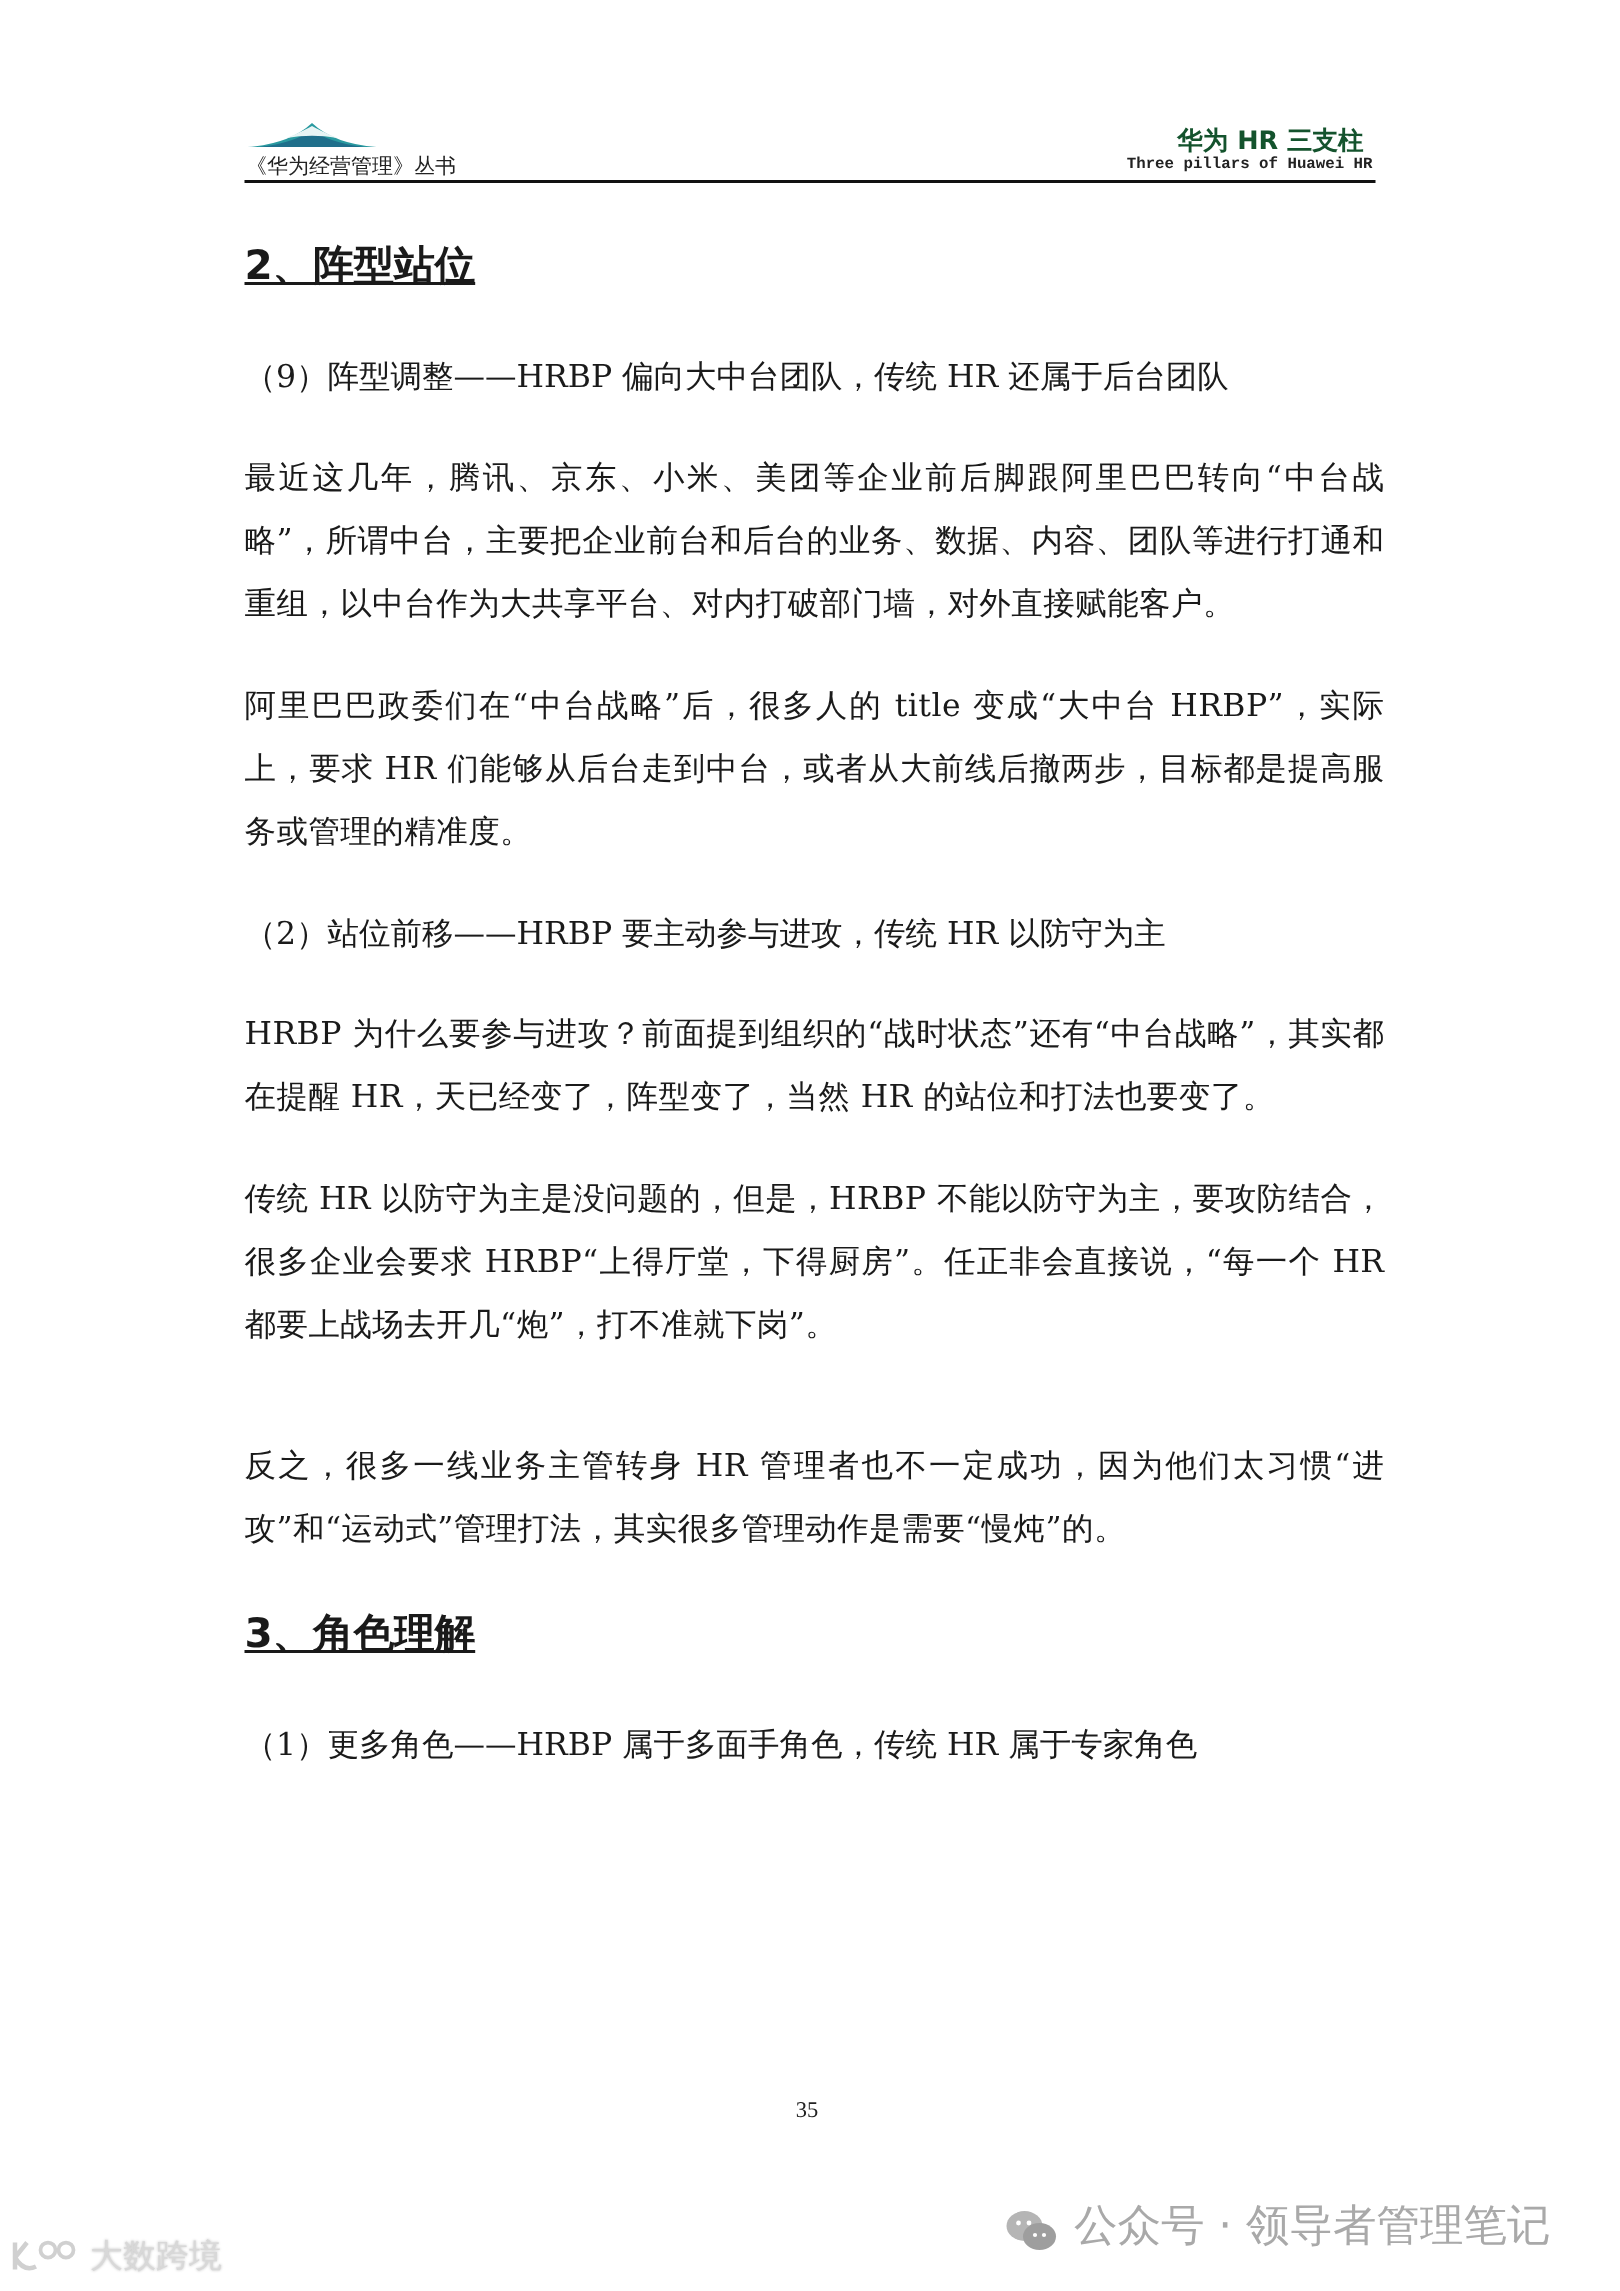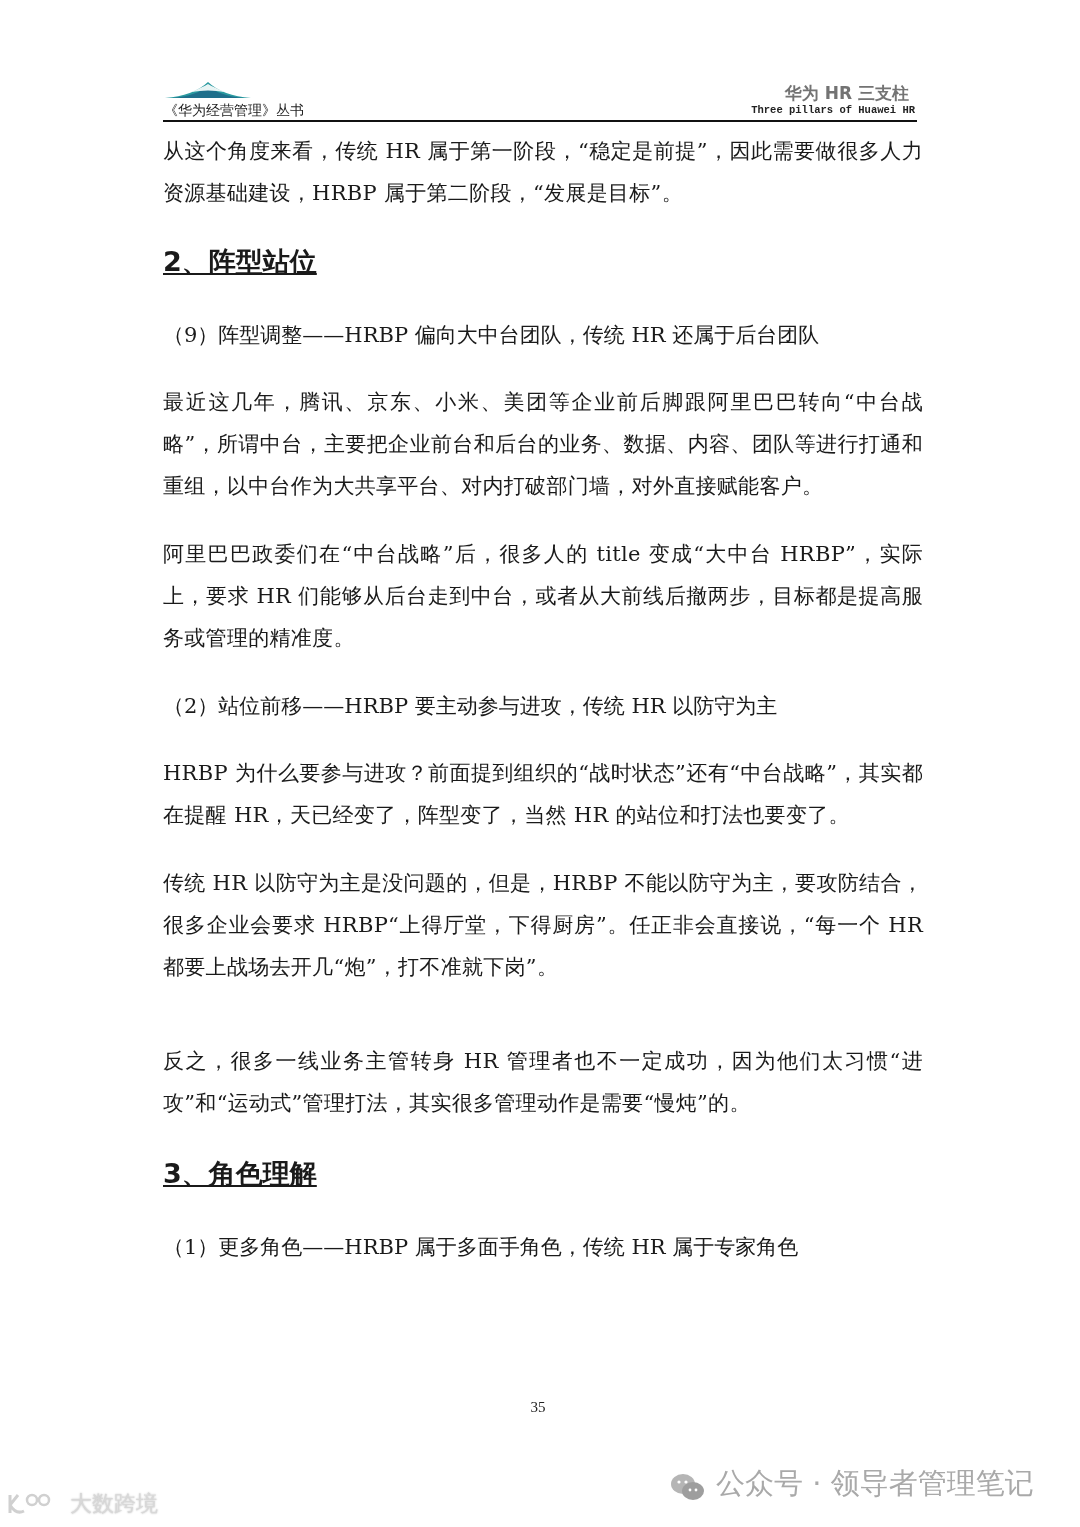--- a/index.html
+++ b/index.html
@@ -9,21 +9,21 @@
     color: #1a1a1a;
   }
   .header { position: absolute; left: 163px; top: 70px; width: 754px; height: 52px; }
   .logo { position: absolute; left: 0; top: 8px; width: 90px; height: 22px; }
   .series-title {
     position: absolute; left: 1px; top: 32px; font-size: 14px; color: #222;
     font-family: "DejaVu Sans", "Liberation Sans", sans-serif; letter-spacing: 0px;
   }
   .brand-cn {
     position: absolute; right: 8px; top: 12px; font-size: 17px; font-weight: bold;
-    color: #737373; font-family: "DejaVu Sans", "Liberation Sans", sans-serif;
+    color: #14532d; font-family: "DejaVu Sans", "Liberation Sans", sans-serif;
   }
   .brand-en {
     position: absolute; right: 2px; top: 34px; font-size: 10.5px; font-weight: bold;
     color: #222; font-family: Liberation Mono, monospace;
   }
   .header-rule { position: absolute; left: 0; top: 50px; width: 754px; height: 2px; background: #111; }
 
   .content { position: absolute; left: 163px; top: 130px; width: 760px; }
   .para {
     font-size: 21px; line-height: 42px; margin: 0; text-align: justify;
@@ -40,42 +40,41 @@
     position: absolute; left: 0; width: 1076px; top: 1399px; text-align: center;
     font-size: 15px; font-family: "Liberation Serif", serif; color: #222;
   }
   .wm-right {
     position: absolute; left: 670px; top: 1460px; height: 44px;
     display: flex; align-items: flex-end; gap: 10px;
     color: #a9a9a9; font-size: 29px; font-family: "DejaVu Sans", "Liberation Sans", sans-serif;
   }
   .wm-left {
     position: absolute; left: 6px; top: 1488px; height: 32px;
-    display: flex; align-items: center; gap: 16px;
+    display: flex; align-items: center; gap: 6px;
     color: #d8d8d8; font-size: 22px; font-family: "DejaVu Sans", "Liberation Sans", sans-serif;
     text-shadow: 0 0 2px #bbb;
   }
 </style>
 </head>
 <body>
 
 <div class="header">
   <svg class="logo" viewBox="0 0 90 22">
     <path d="M2 20 Q30 18 45 4 Q60 18 88 20 Z" fill="#2a9aa0"></path>
     <path d="M10 20 Q35 17 45 8 Q55 17 80 20 Z" fill="#1f6f8b"></path>
     <path d="M28 14 Q40 9 45 6 Q50 9 62 14 Q45 11 28 14 Z" fill="#e8f4f4"></path>
   </svg>
   <div class="series-title">《华为经营管理》丛书</div>
   <div class="brand-cn">华为 HR 三支柱</div>
   <div class="brand-en">Three pillars of Huawei HR</div>
   <div class="header-rule"></div>
 </div>
 
 <div class="content">
-  <p class="para">从这个角度来看，传统 HR 属于第一阶段，“稳定是前提”，因此需要做很多人力资源基础建设，HRBP 属于第二阶段，“发展是目标”。</p>
   <div style="height:28px"></div>
   <h2 class="heading">2、阵型站位</h2>
   <div style="height:32px"></div>
   <p class="subhead">（9）阵型调整——HRBP 偏向大中台团队，传统 HR 还属于后台团队</p>
   <div style="height:25px"></div>
   <p class="para">最近这几年，腾讯、京东、小米、美团等企业前后脚跟阿里巴巴转向“中台战略”，所谓中台，主要把企业前台和后台的业务、数据、内容、团队等进行打通和重组，以中台作为大共享平台、对内打破部门墙，对外直接赋能客户。</p>
   <div style="height:26px"></div>
   <p class="para">阿里巴巴政委们在“中台战略”后，很多人的 title 变成“大中台 HRBP”，实际上，要求 HR 们能够从后台走到中台，或者从大前线后撤两步，目标都是提高服务或管理的精准度。</p>
   <div style="height:26px"></div>
   <p class="subhead">（2）站位前移——HRBP 要主动参与进攻，传统 HR 以防守为主</p>

